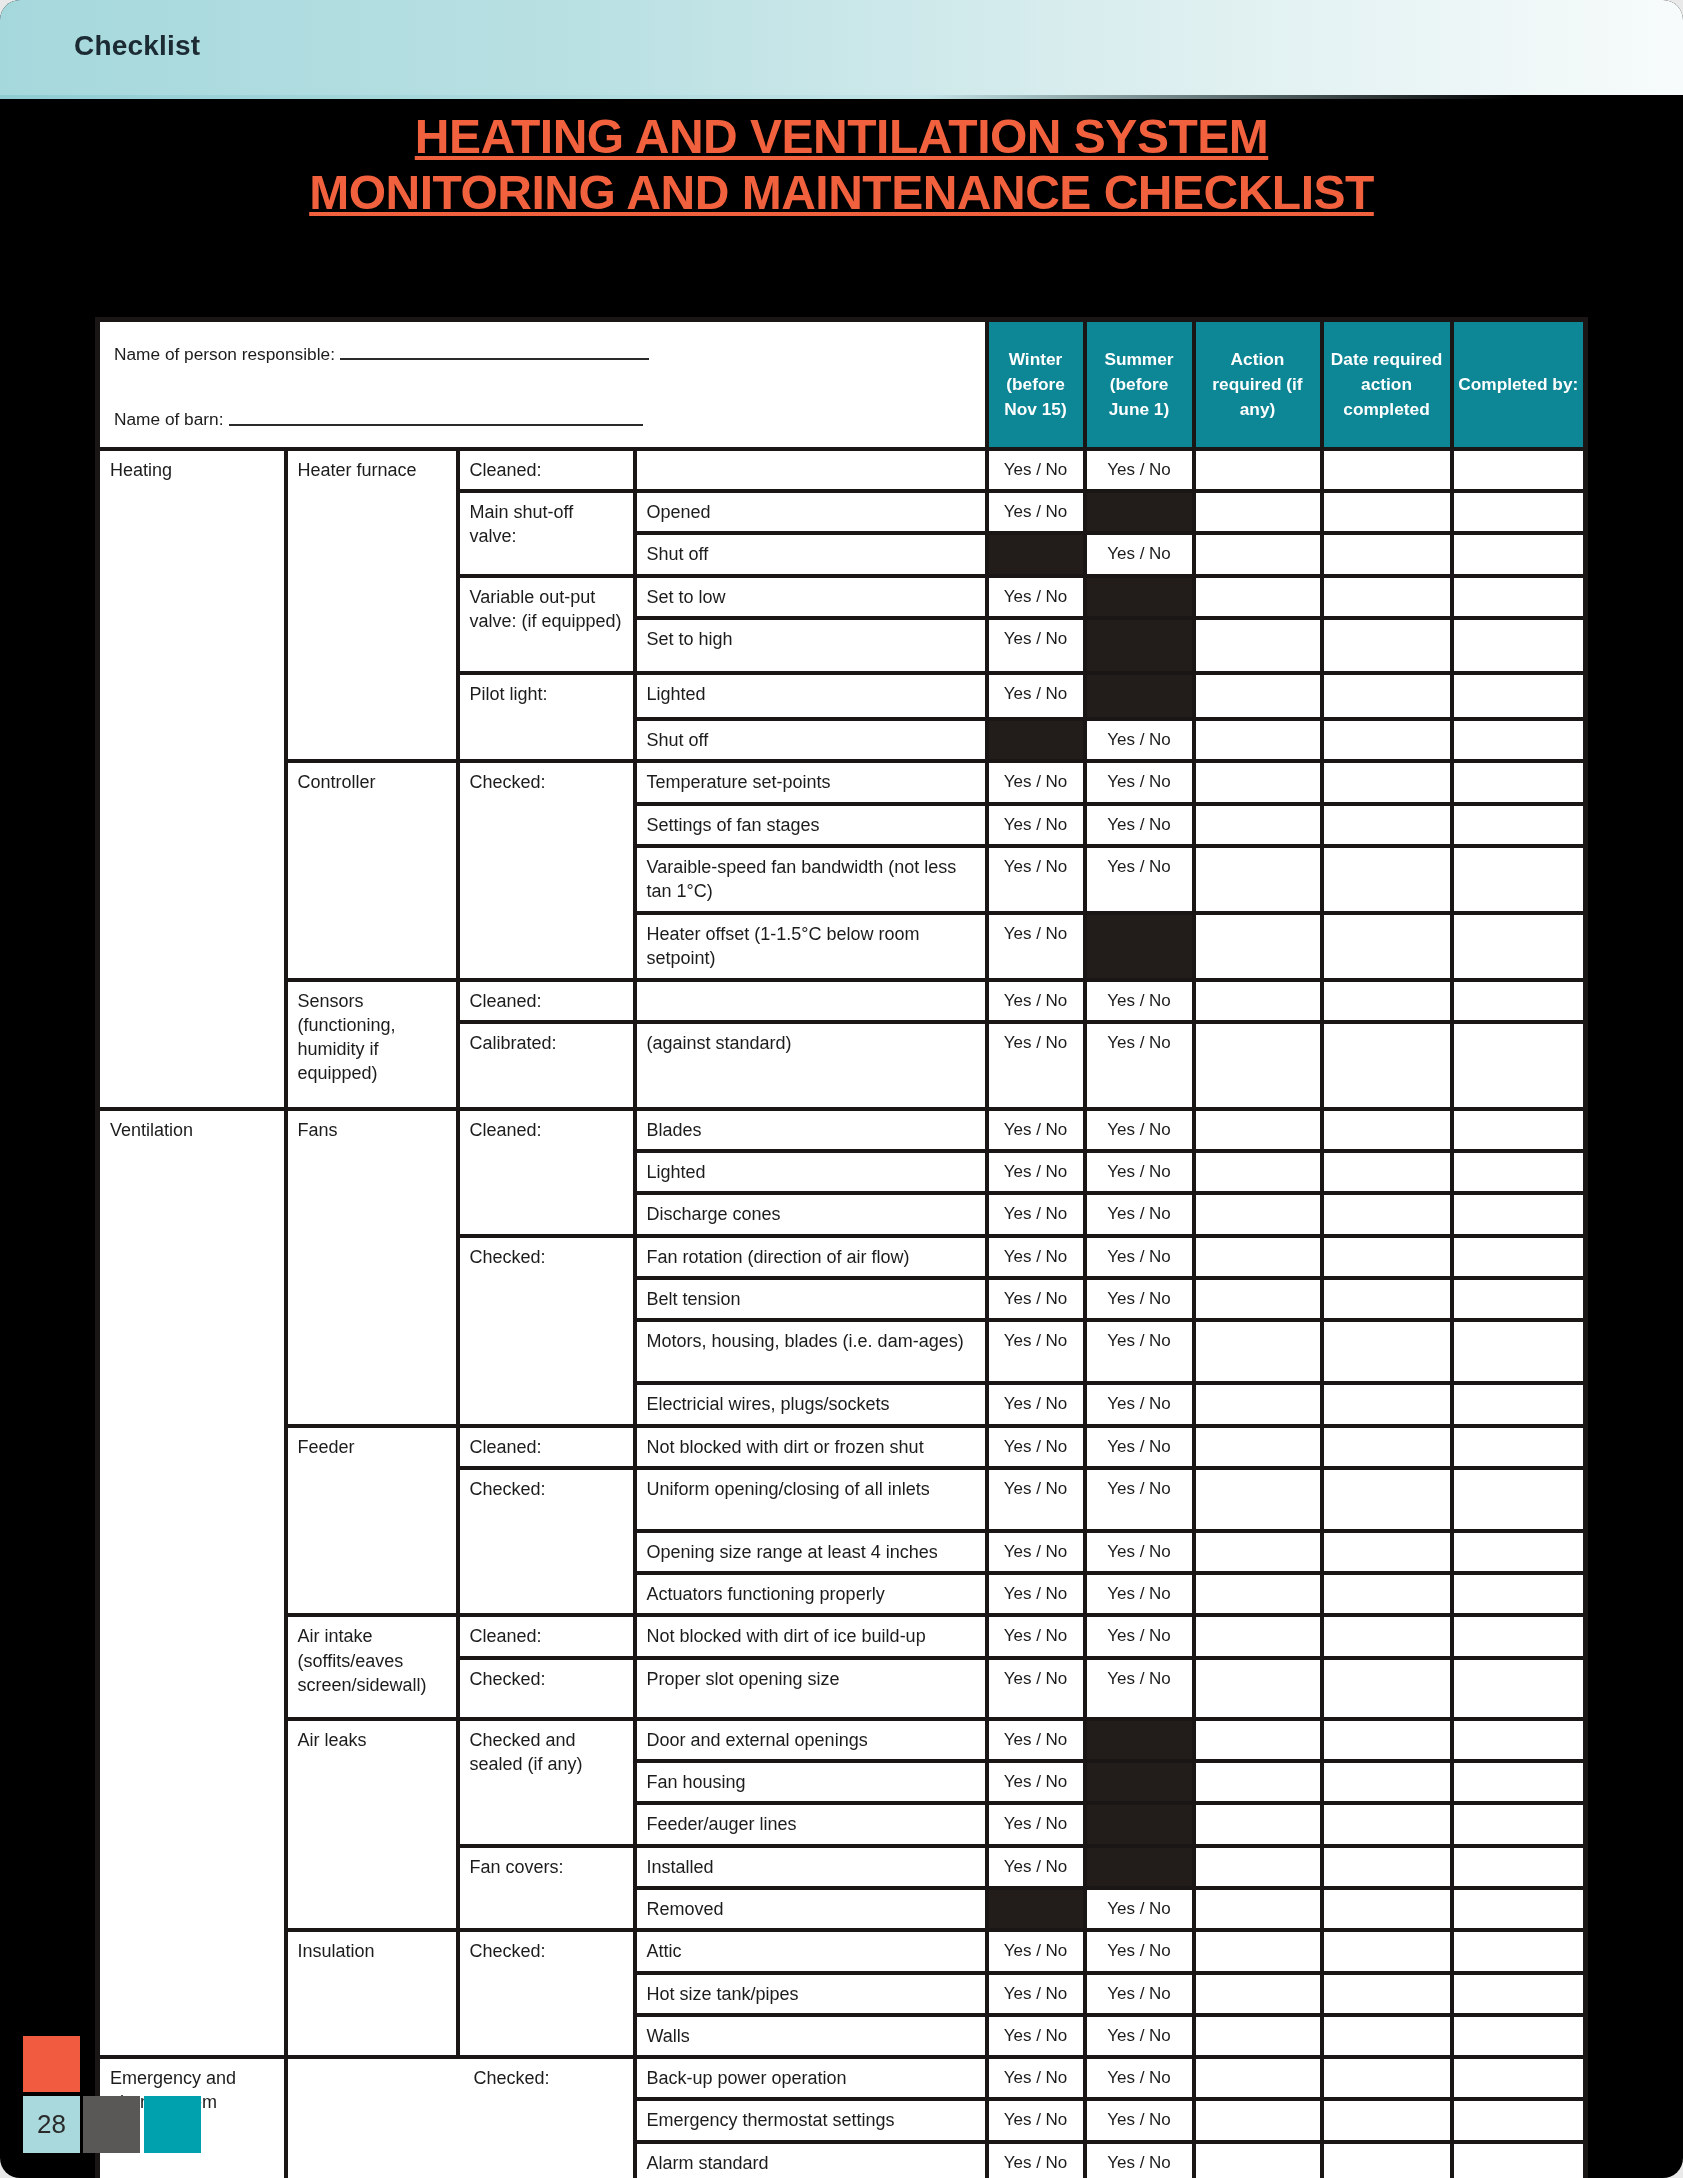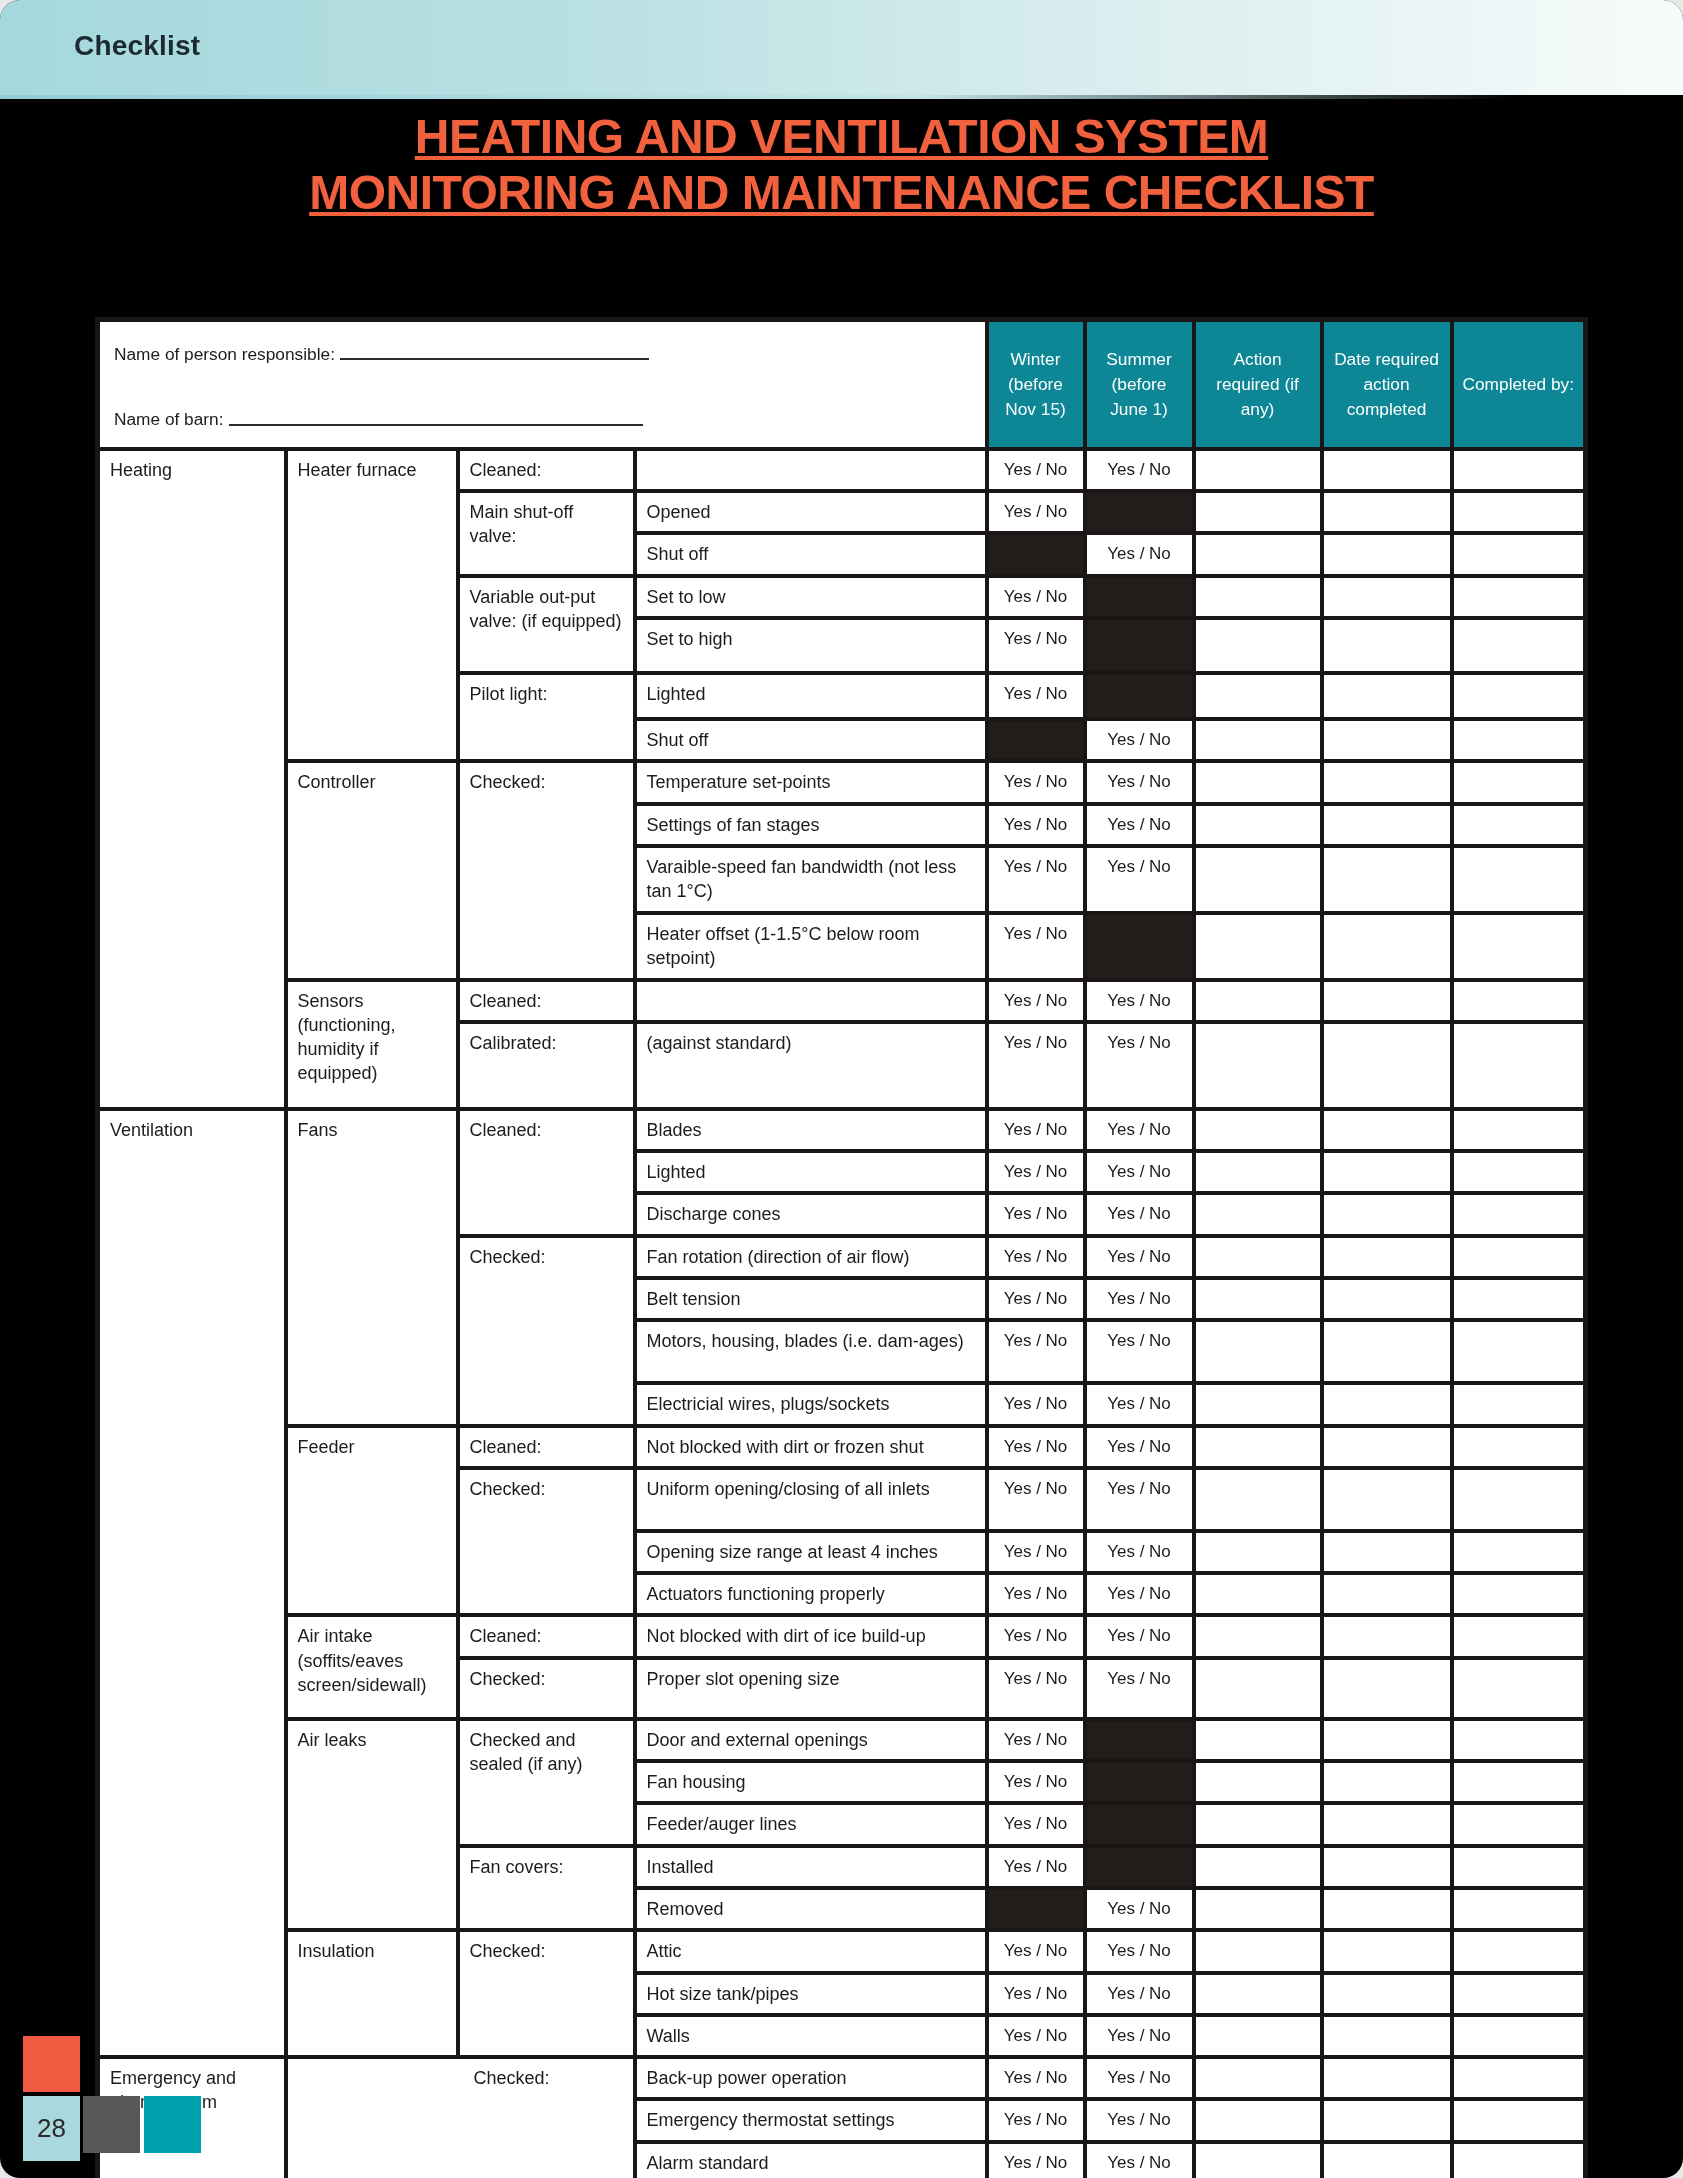--- a/index.html
+++ b/index.html
@@ -31,21 +31,21 @@
     position:absolute; left:95px; top:317px; width:1488px;
     border-collapse:collapse; table-layout:fixed;
     border:5px solid #1a1616;
   }
   table.checklist td, table.checklist th { border:4px solid #1a1616; }
   tbody tr { height:38px; }
   tr.r46 { height:46px; } tr.r56 { height:55px; } tr.r62 { height:61px; }
   tr.r64 { height:63px; } tr.r68 { height:67px; } tr.r88 { height:87px; }
   tr.header-row { height:124px; }
   .th {
-    background:#0d8695; color:#ffffff; font-weight:400; font-size:17.3px;
+    background:#0d8695; color:#ffffff; font-weight:700; font-size:17.3px;
     line-height:1.45; text-align:center; vertical-align:middle; padding:6px 4px;
   }
   .lbl {
     font-size:18px; color:#1c1c1c; vertical-align:top; padding:7px 10px;
     line-height:1.35; text-align:left; background:#ffffff;
   }
   .yn {
     font-size:17px; color:#1c1c1c; text-align:center; vertical-align:top;
     padding-top:9px; white-space:nowrap; background:#ffffff;
   }
@@ -54,21 +54,21 @@
   .name-cell { vertical-align:top; padding:16px 14px; font-size:17.3px; color:#1c1c1c; background:#ffffff; }
   .name-line { margin-top:6px; margin-bottom:44px; white-space:nowrap; }
   .name-line:last-child { margin-bottom:0; }
   .blank { display:inline-block; border-bottom:2px solid #2a2a2a; height:0.95em; margin-left:5px; }
   .blank.w1 { width:309px; }
   .blank.w2 { width:414px; }
   .merged { padding-left:186px; }
   
   .sq { position:absolute; }
   .sq-orange { left:23px; top:2036px; width:57px; height:56px; background:#f15b40; }
-  .sq-page   { left:23px; top:2096px; width:57px; height:65px; background:#a9d9dd;
+  .sq-page   { left:23px; top:2096px; width:57px; height:57px; background:#a9d9dd;
                display:flex; align-items:center; justify-content:center;
                font-size:26px; color:#2a2a2a; }
   .sq-gray   { left:83px; top:2096px; width:57px; height:57px; background:#5a5857; }
   .sq-teal   { left:144px; top:2096px; width:57px; height:57px; background:#00a1ae; }
 </style>
 </head>
 <body>
 
 <div class="page">
 

